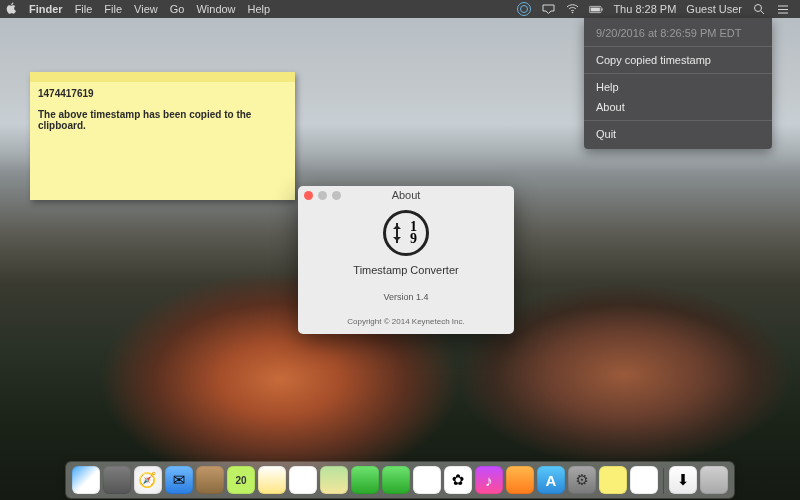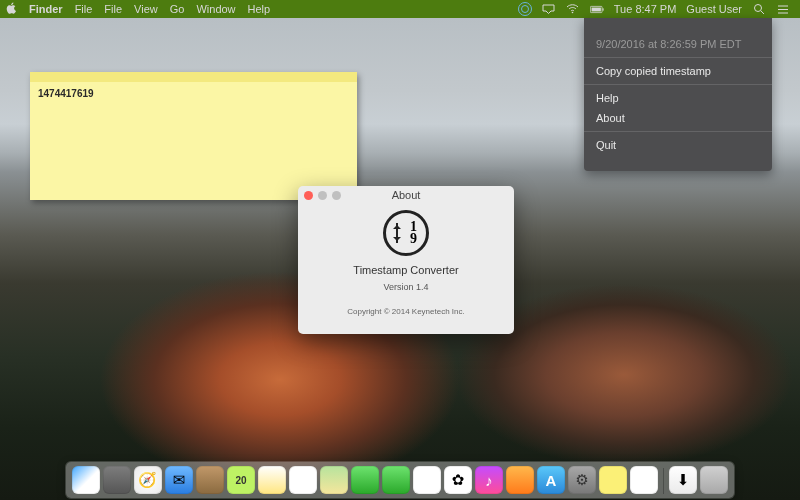--- a/index.html
+++ b/index.html
@@ -19,21 +19,21 @@
   background:
     radial-gradient(ellipse 300px 180px at 35% 75%, #c76b3a 0%, #a54e2a 20%, #5a3020 42%, transparent 60%),
     radial-gradient(ellipse 260px 140px at 78% 74%, #9a5a3a 0%, #6a3f2e 30%, #3a2a20 50%, transparent 65%),
     linear-gradient(to bottom, #b8bfc4 0%, #c2c8cc 15%, #c8cfd4 22%, #a8afb3 28%, #8a9093 32%, #5a5a52 45%, #3a3a30 55%, #283025 70%, #1a2218 85%, #151a12 100%);
 }
 
 
 .menubar {
   position: absolute; top: 0; left: 0; right: 0;
   height: 18px;
-  background: #4d7c0f;
+  background: #404040;
   display: flex;
   align-items: center;
   color: #d7d7d7;
   font-size: 11px;
   padding: 0 10px 0 6px;
 }
 .menubar .left { display: flex; align-items: center; gap: 12px; }
 .menubar .left .app { font-weight: 600; }
 .menubar .spacer { flex: 1; }
 .menubar .right { display: flex; align-items: center; gap: 10px; }
@@ -48,35 +48,35 @@
   content: ""; position: absolute; inset: 2px; border: 1px solid #6ab3dd; border-radius: 50%;
 }
 
 
 .dropdown {
   position: absolute; top: 18px; right: 28px;
   width: 188px;
   background: #4d4d4f;
   border-radius: 0 0 4px 4px;
   box-shadow: 0 4px 12px rgba(0,0,0,.4);
-  padding: 16px 0;
+  padding: 5px 0;
   color: #e8e8e8;
   font-size: 11px;
 }
 .dropdown .item {
   padding: 2px 12px;
   line-height: 16px;
 }
 .dropdown .item.disabled { color: #9a9a9a; }
 .dropdown .sep { height: 1px; background: #646466; margin: 3px 0; }
 
 
 .sticky {
   position: absolute; top: 72px; left: 30px;
-  width: 327px; height: 128px;
+  width: 265px; height: 128px;
   background: #fbf6a5;
   box-shadow: 2px 3px 6px rgba(0,0,0,.35);
   font-family: "Helvetica Neue", Arial, sans-serif;
 }
 .sticky .titlebar {
   height: 10px;
   background: #f3e97f;
 }
 .sticky .content {
   padding: 6px 8px;
@@ -124,21 +124,21 @@
   width: 2px; background: #222;
 }
 .about .logo .arrow::before, .about .logo .arrow::after {
   content: ""; position: absolute; left: -3px;
   border: 4px solid transparent;
 }
 .about .logo .arrow::before { top: -2px; border-bottom-color: #222; }
 .about .logo .arrow::after { bottom: -2px; border-top-color: #222; }
 .about .logo .digits { position: absolute; right: 9px; font-size: 14px; line-height: 12px; }
 .about .pname { margin-top: 8px; font-size: 11px; color: #333; }
-.about .pver { font-size: 9px; color: #555; margin-top: 6px; }
+.about .pver { font-size: 9px; color: #555; margin-top: 16px; }
 .about .pcopy { font-size: 8px; color: #666; margin-top: 15px; }
 
 
 .dock-wrap {
   position: absolute; left: 0; right: 0; bottom: 2px;
   display: flex; justify-content: center;
 }
 .dock {
   background: rgba(210,210,210,.42);
   border-radius: 5px;
@@ -213,21 +213,21 @@
           <circle cx="6.5" cy="8.5" r=".8" fill="#d7d7d7"></circle>
         </svg>
     </span>
     <span class="statusicon">
       <svg width="18" height="9" viewBox="0 0 18 9">
           <rect x=".5" y=".5" width="15" height="8" rx="1" fill="none" stroke="#d7d7d7"></rect>
           <rect x="2" y="2" width="12" height="5" fill="#d7d7d7"></rect>
           <rect x="16" y="3" width="1.5" height="3" fill="#d7d7d7"></rect>
         </svg>
     </span>
-    <span class="time">Tue 8:47 PM</span>
+    <span class="time">Thu 8:28 PM</span>
     <span class="user">Guest User</span>
     <span class="statusicon">
       <svg width="12" height="12" viewBox="0 0 12 12">
           <circle cx="5" cy="5" r="3.5" fill="none" stroke="#d7d7d7"></circle>
           <line x1="8" y1="8" x2="11" y2="11" stroke="#d7d7d7"></line>
         </svg>
     </span>
     <span class="statusicon">
       <svg width="12" height="11" viewBox="0 0 12 11">
           <line x1="1" y1="2" x2="11" y2="2" stroke="#d7d7d7"></line>
@@ -246,20 +246,21 @@
   <div class="item">Help</div>
   <div class="item">About</div>
   <div class="sep"></div>
   <div class="item">Quit</div>
 </div>
 
 <div class="sticky">
   <div class="titlebar"></div>
   <div class="content">
     <div>1474417619</div>
+    <div class="line2">The above timestamp has been copied to the clipboard.</div>
   </div>
 </div>
 
 <div class="about">
   <div class="titlebar">
     <div class="traffic">
       <div class="btn close"></div>
       <div class="btn min"></div>
       <div class="btn max"></div>
     </div>

